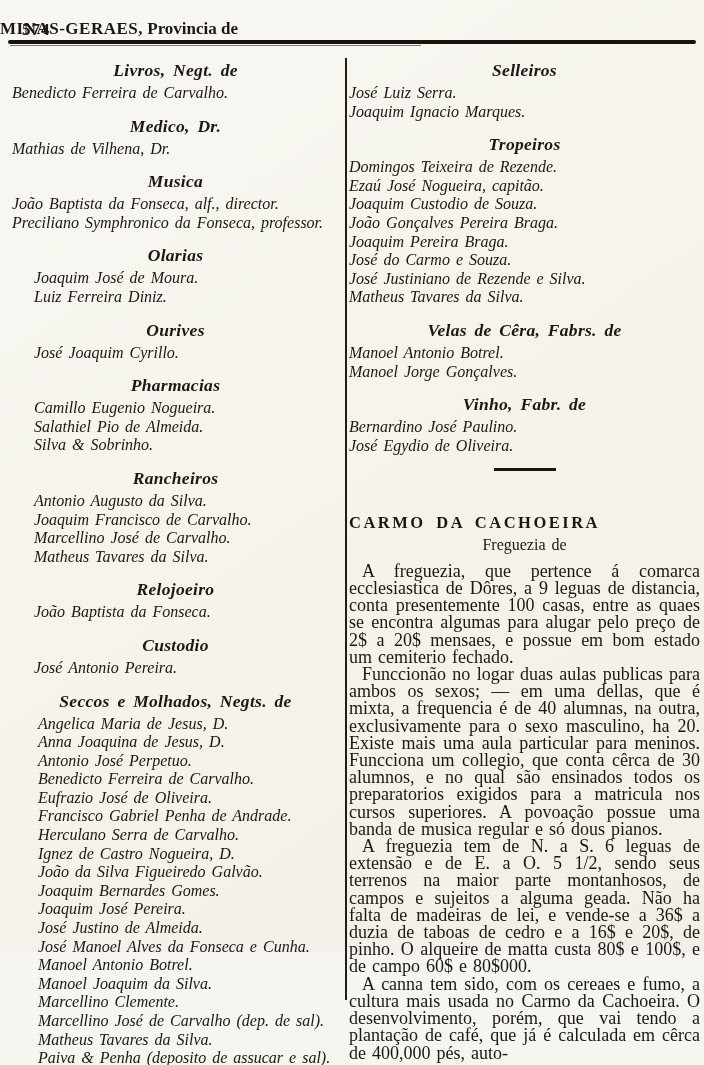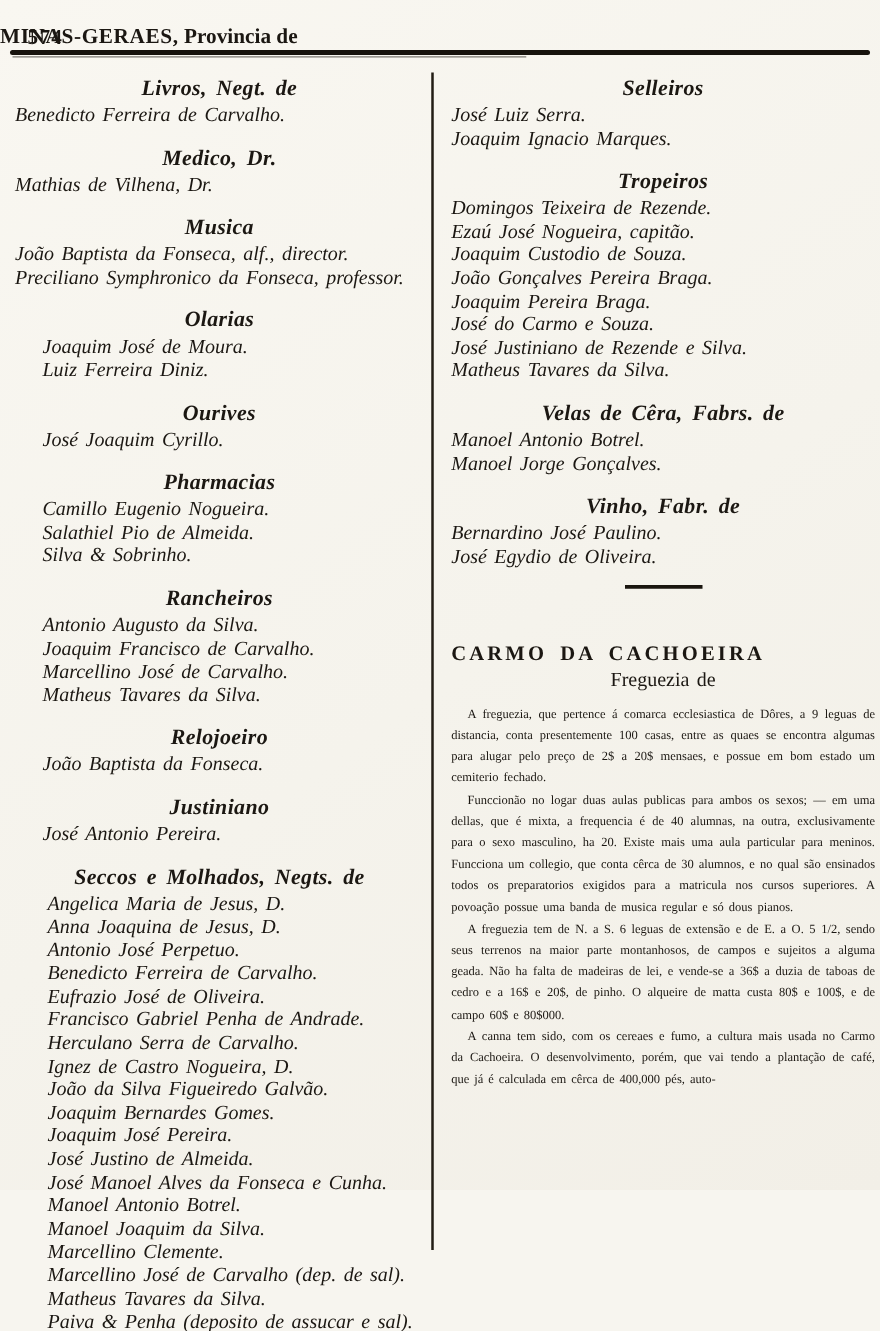--- a/index.html
+++ b/index.html
@@ -43,21 +43,21 @@
   .columns {
     position: absolute; top: 52px; left: 0; right: 0; bottom: 0;
     display: flex;
   }
   .column-divider {
     position: absolute; left: 345px; top: 6px;
     width: 2px; height: 942px; background: #221d15;
   }
   .col { box-sizing: border-box; }
   .col-left  { width: 345px; padding: 8px 4px 0 10px; }
-  .col-right { width: 359px; padding: 8px 4px 0 16px; }
+  .col-right { width: 359px; padding: 8px 4px 0 4px; }
   
   .section { margin-bottom: 13px; font-style: italic; }
   .section-heading {
     font-weight: bold; font-size: 17.5px; line-height: 21px;
     text-align: center; margin-bottom: 3px;
     letter-spacing: 0.3px; word-spacing: 3px;
   }
   .entry {
     font-size: 16px; line-height: 18.6px;
     padding-left: 42px; text-indent: -42px;
@@ -76,21 +76,21 @@
   .article { margin-top: 42px; }
   .article-title {
     font-weight: bold; font-size: 16.5px; letter-spacing: 2.5px;
     word-spacing: 4px; text-align: left;
   }
   .article-subtitle {
     font-size: 16px; text-align: center; margin-top: 3px; margin-bottom: 9px;
     word-spacing: 2px;
   }
   .para {
-    margin: 0; font-size: 10px; line-height: 17.2px;
+    margin: 0; font-size: 18px; line-height: 17.2px;
     text-align: justify; text-indent: 13px;
     word-spacing: 1.5px;
   }
 </style>
 </head>
 <body>
 
 <div class="page">
 
   <div class="header">
@@ -139,21 +139,21 @@
             <div class="entry">Antonio Augusto da Silva.</div>
             <div class="entry">Joaquim Francisco de Carvalho.</div>
             <div class="entry">Marcellino José de Carvalho.</div>
             <div class="entry">Matheus Tavares da Silva.</div>
           </div>
           <div class="section">
             <div class="section-heading">Relojoeiro</div>
             <div class="entry">João Baptista da Fonseca.</div>
           </div>
           <div class="section">
-            <div class="section-heading">Justiniano</div>
+            <div class="section-heading">Custodio</div>
             <div class="entry">José Antonio Pereira.</div>
           </div>
           <div class="section">
             <div class="section-heading">Seccos e Molhados, Negts. de</div>
             <div class="entry">Angelica Maria de Jesus, D.</div>
             <div class="entry">Anna Joaquina de Jesus, D.</div>
             <div class="entry">Antonio José Perpetuo.</div>
             <div class="entry">Benedicto Ferreira de Carvalho.</div>
             <div class="entry">Eufrazio José de Oliveira.</div>
             <div class="entry">Francisco Gabriel Penha de Andrade.</div>

